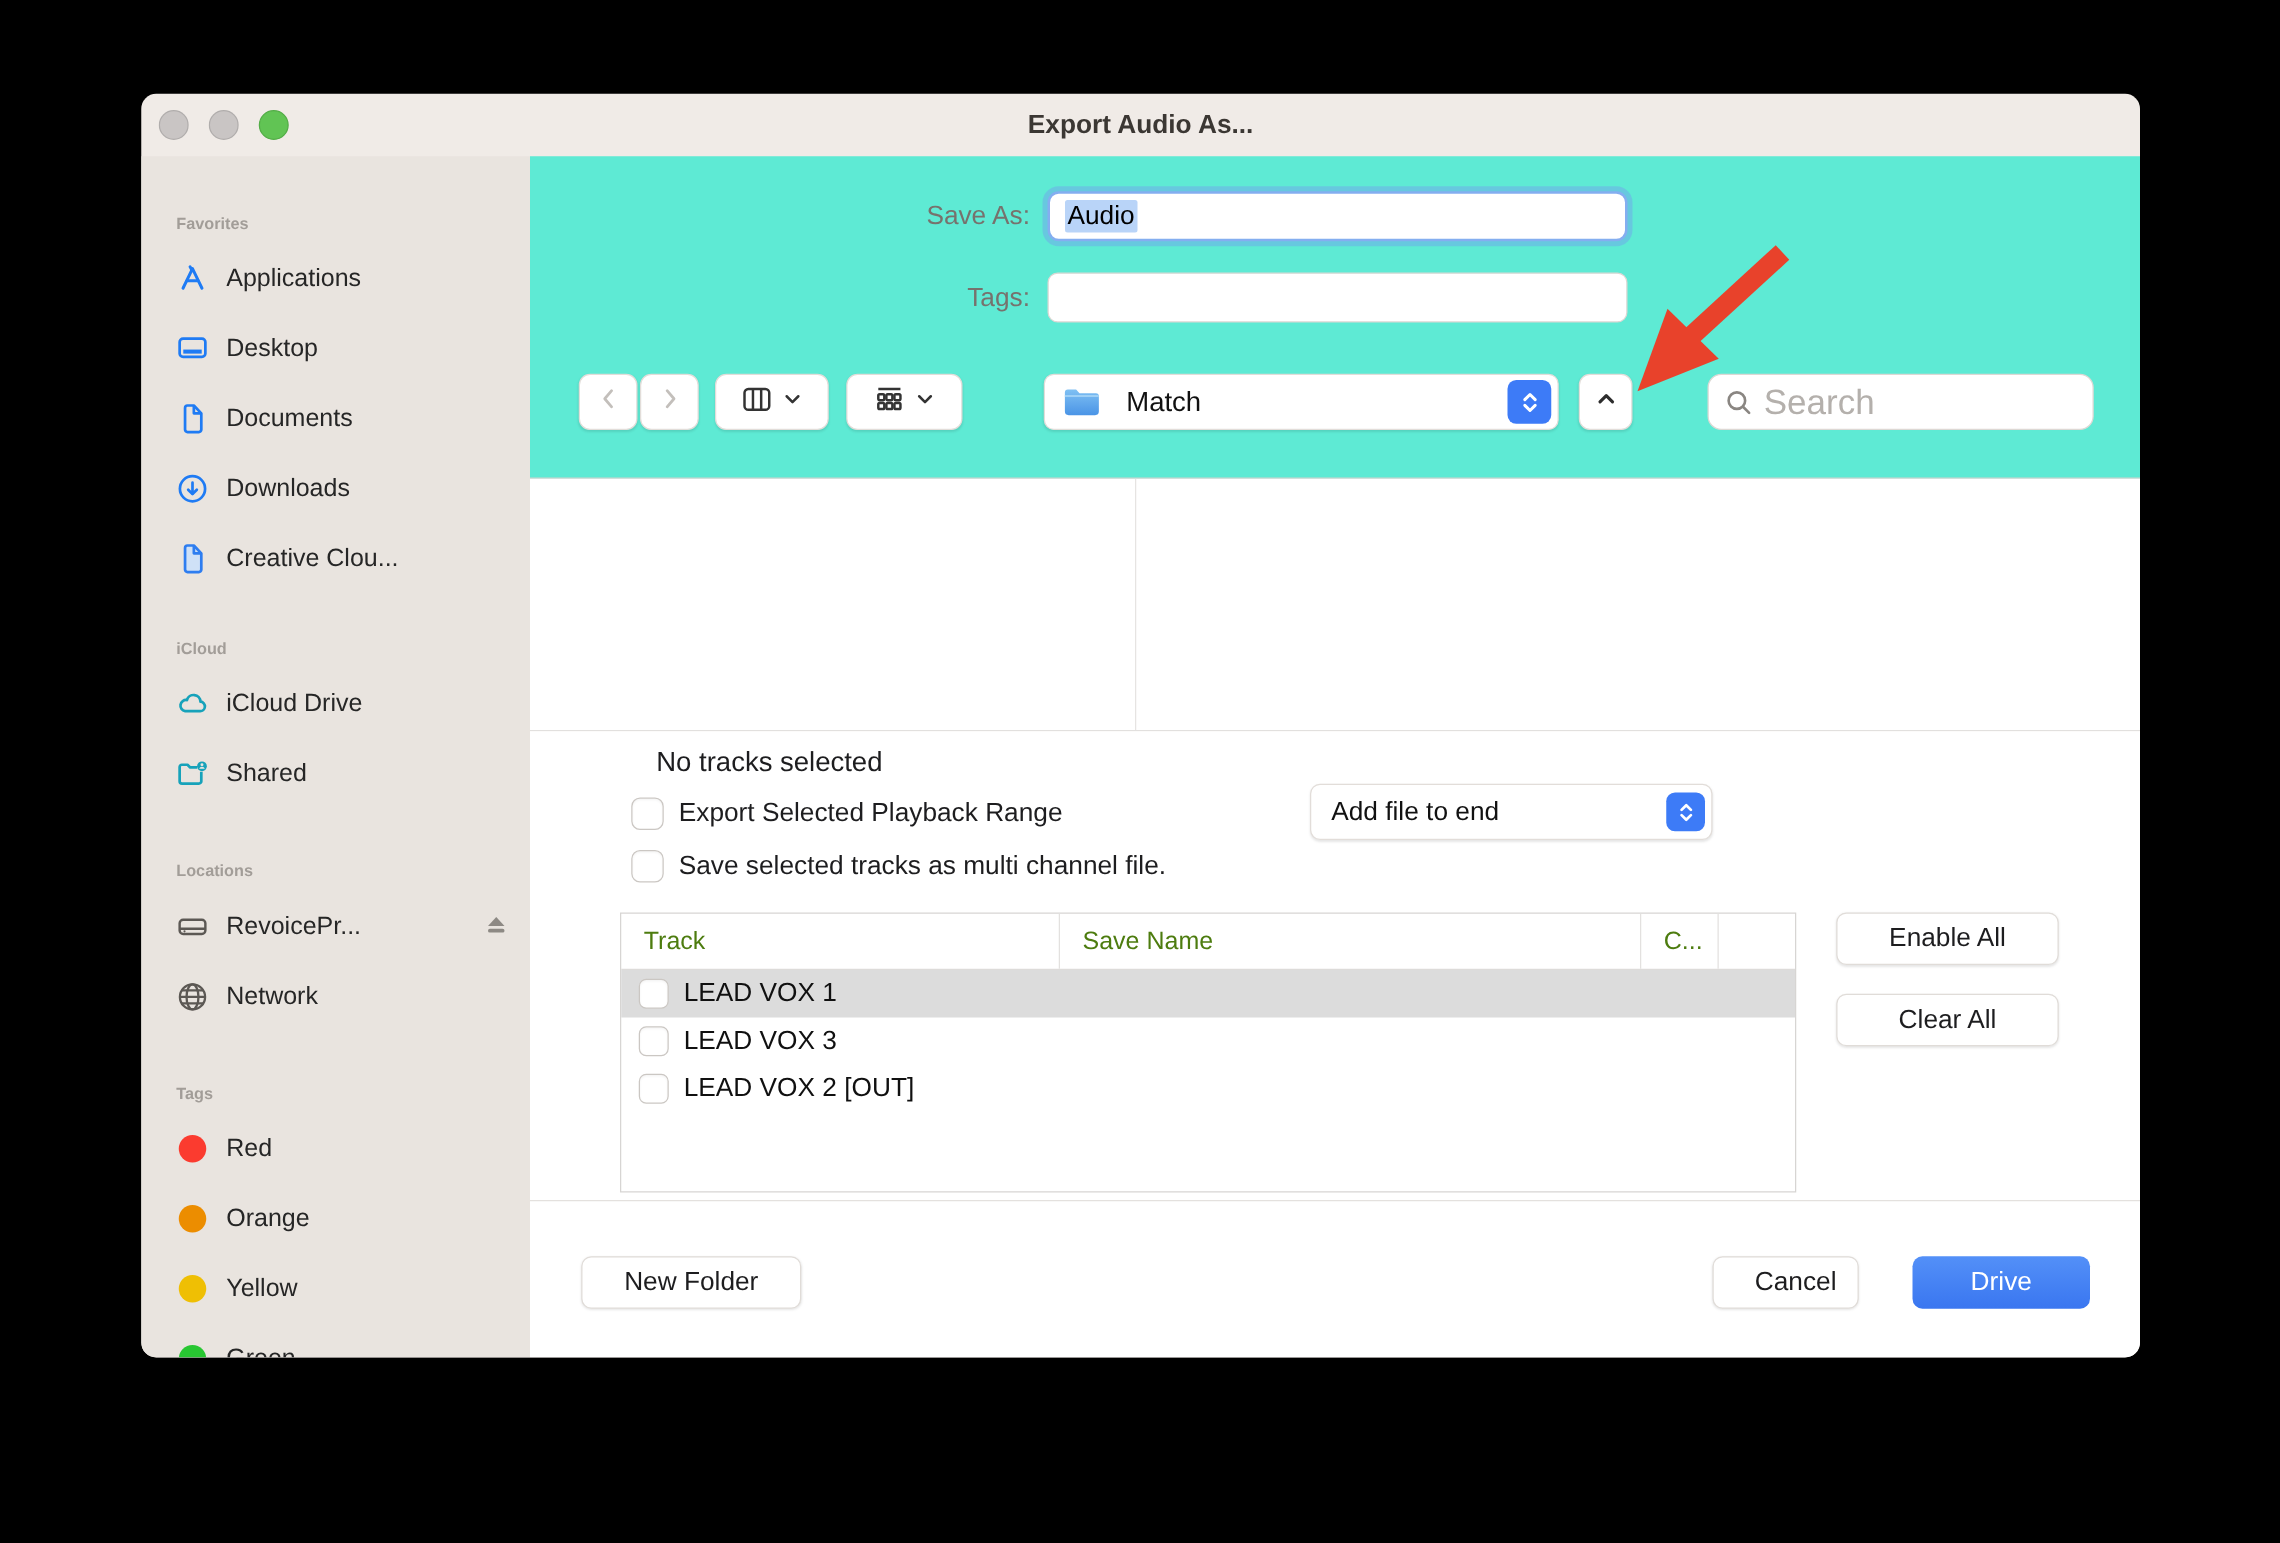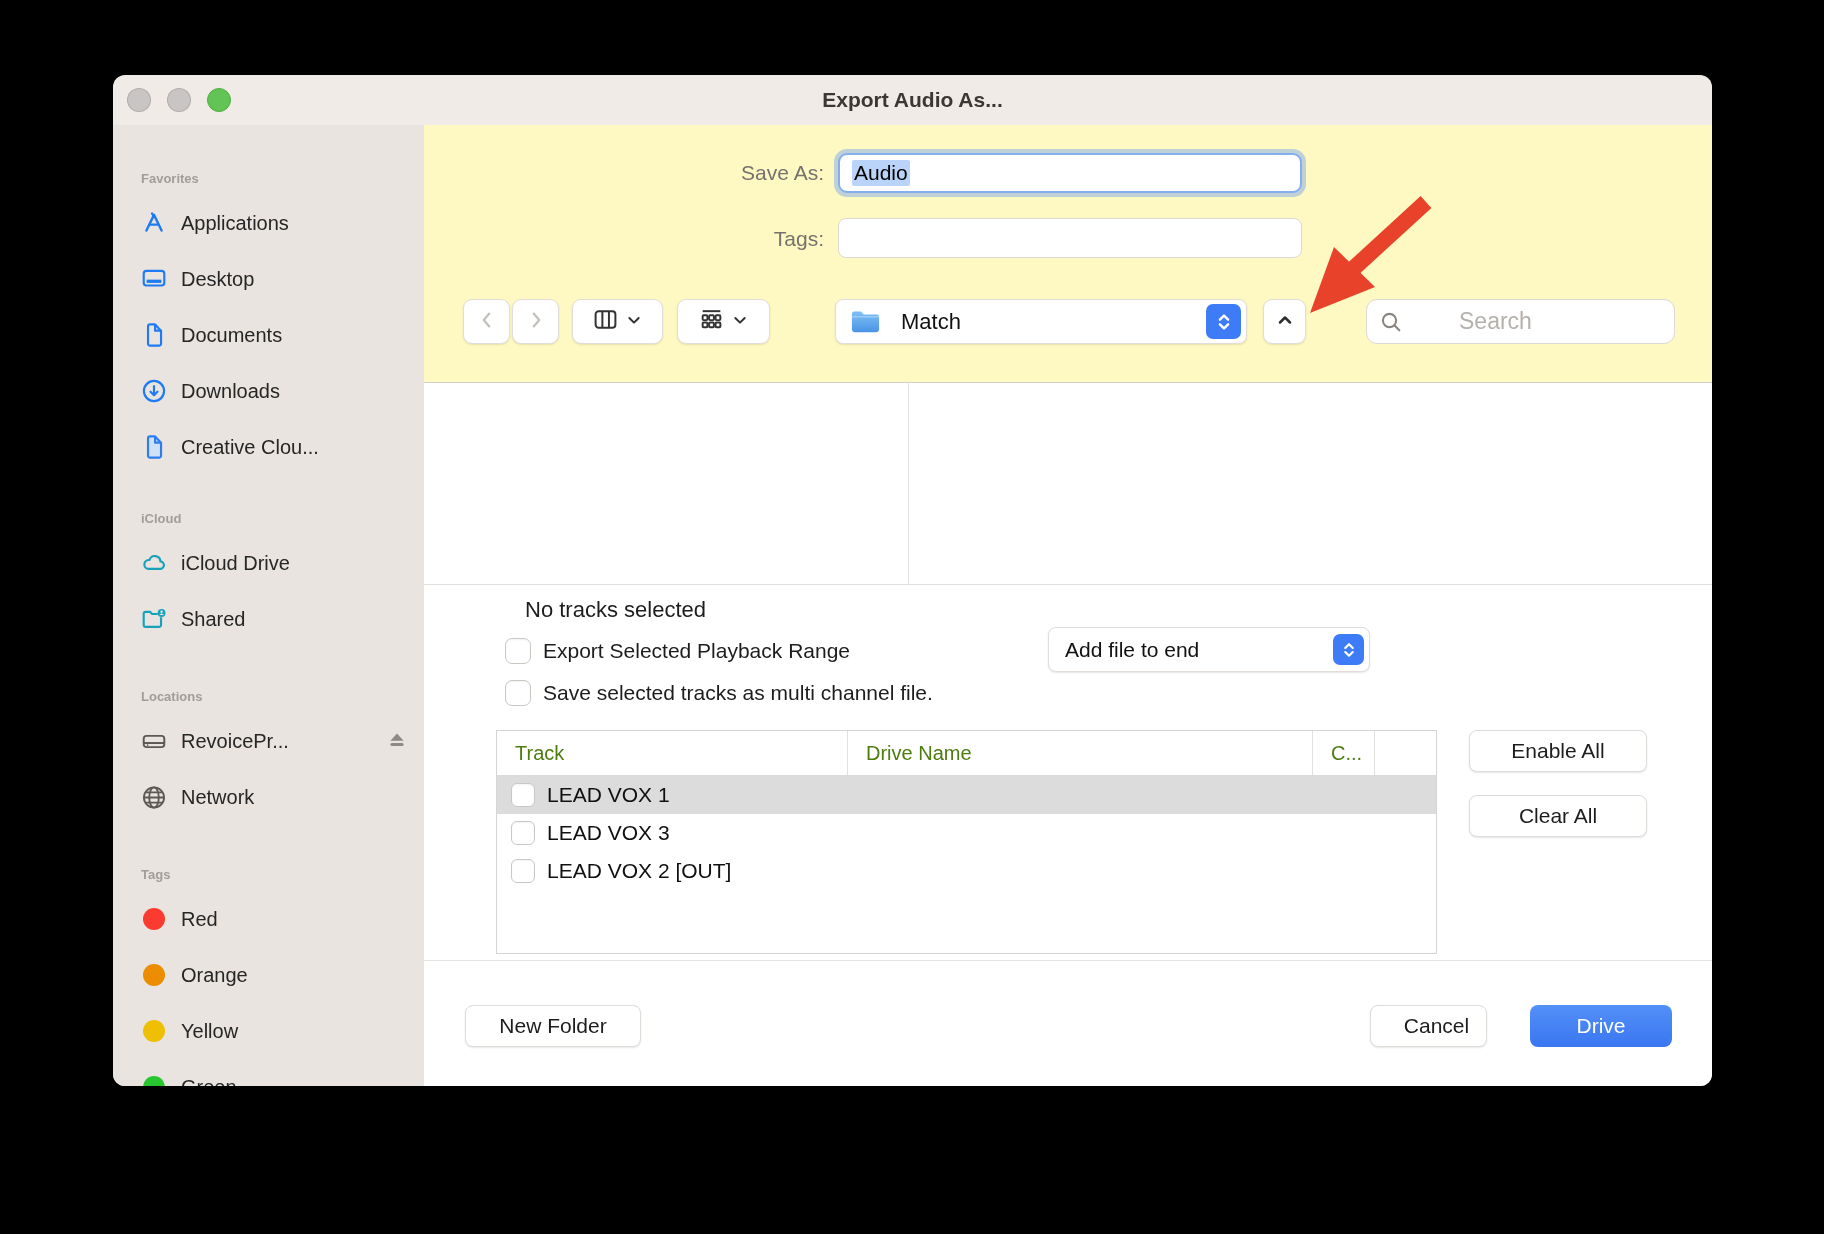--- a/index.html
+++ b/index.html
@@ -23,37 +23,37 @@
     font-weight:bold; color:#a29d98; }
   .mt36{margin-top:36px;} .mt26{margin-top:26px;} .mt32{margin-top:32px;}
   .side-item { height:56px; display:flex; align-items:center; gap:14px;
     font-size:20px; color:#262626; }
   .side-item .ic { width:26px; height:26px; flex:0 0 26px; display:flex;
     align-items:center; justify-content:center; }
   .side-item .lbl { flex:1 1 auto; white-space:nowrap; overflow:hidden; }
   .dot { width:22px; height:22px; border-radius:50%; }
   
   .main-top { position:absolute; left:311px; top:50px; width:1288px; height:258px;
-    border-bottom:1px solid #d6d0cb; background:#fef9c3; }
+    border-bottom:1px solid #d6d0cb; background:#5eead4; }
   .fieldrow-label { position:absolute; font-size:21px; color:#77726d; text-align:right; width:110px; }
   .saveas-input { position:absolute; left:414px; top:28px; width:464px; height:40px;
     background:#fff; border:2px solid #84aef0; border-radius:9px;
     box-shadow:0 0 0 4px rgba(116,160,238,.45); display:flex; align-items:center;
     padding:0 12px; font-size:21px; color:#000; }
   .saveas-input .sel { background:#b9d4f8; padding:1px 2px; border-radius:2px; }
   .tags-input { position:absolute; left:414px; top:93px; width:464px; height:40px;
     background:#fff; border:1px solid #dcd7d3; border-radius:8px; }
   .tbtn { position:absolute; top:174px; height:45px; background:#fff; border:1px solid #e2ddd9;
     border-radius:9px; box-shadow:0 1px 2px rgba(0,0,0,.10); display:flex;
     align-items:center; justify-content:center; gap:8px; }
   .searchbox { position:absolute; left:942px; top:174px; width:309px; height:45px;
     background:#fff; border:1px solid #ddd8d4; border-radius:11px; display:flex;
     align-items:center; padding:0 12px; gap:8px; }
-  .searchbox input { border:none; outline:none; flex:1; font-size:23px; color:#333;
-    background:transparent; font-family:inherit;margin-left:48px; }
+  .searchbox input { border:none; outline:none; flex:1; font-size:28px; color:#333;
+    background:transparent; font-family:inherit; }
   .searchbox input::placeholder { color:#b4b0ac; }
   .popup { background:#fff; border:1px solid #e2ddd9; border-radius:8px;
     box-shadow:0 1px 2px rgba(0,0,0,.10); display:flex; align-items:center; }
   .popup .spin { width:35px; height:35px; border-radius:7px; background:#3d7bf7;
     display:flex; align-items:center; justify-content:center; margin-left:auto; margin-right:5px; }
   
   .browser { position:absolute; left:311px; top:308px; width:1288px; height:202px;
     background:#fff; border-bottom:1px solid #e2e0de; }
   .browser .pane-divider { position:absolute; left:484px; top:0; width:1px; height:100%; background:#e6e4e2; }
   
@@ -347,21 +347,21 @@
     </div>
 
     <div class="chkrow" style="top:95px;">
       <span class="chk"></span>
       <span>Save selected tracks as multi channel file.</span>
     </div>
 
     <div class="tracktable">
       <div class="thead">
         <div class="th" style="width:350px;">Track</div>
-        <div class="th" style="width:465px;">Drive Name</div>
+        <div class="th" style="width:465px;">Save Name</div>
         <div class="th" style="width:62px;">C...</div>
         <div class="th" style="flex:1;"></div>
       </div>
       <div class="trow selected">
         <span class="chk"></span>
         <span>LEAD VOX 1</span>
       </div>
       <div class="trow">
         <span class="chk"></span>
         <span>LEAD VOX 3</span>

